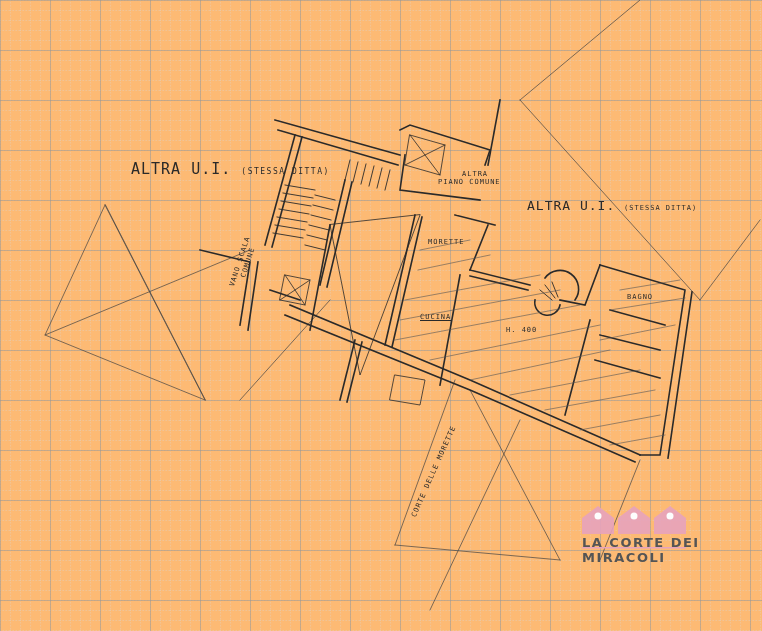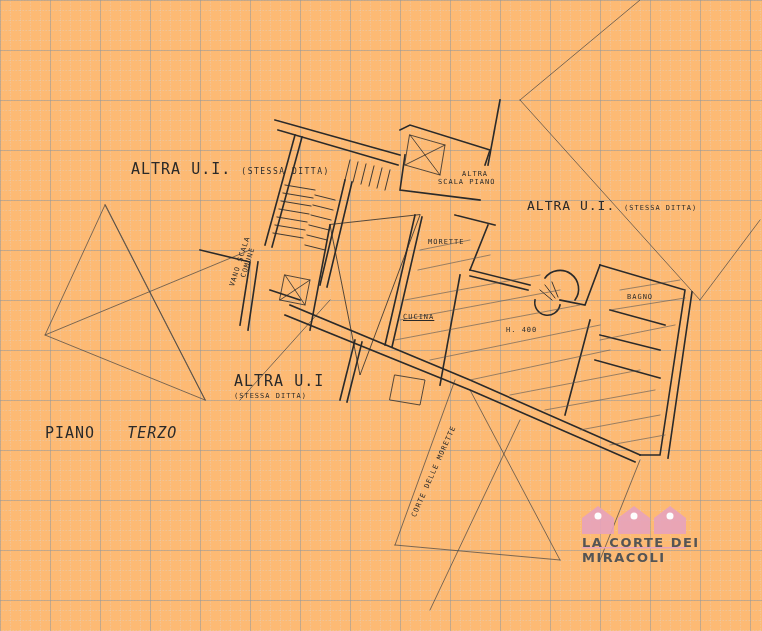--- a/index.html
+++ b/index.html
@@ -157,46 +157,38 @@
   <div class="lbl big" style="left:131px;top:160px;">
     <span>ALTRA U.I.</span>
     <span class="small">(STESSA DITTA)</span>
   </div>
 
   <div class="lbl" style="left:527px;top:198px;font-size:13px;">
     <span>ALTRA U.I.</span>
     <span class="tiny">(STESSA DITTA)</span>
   </div>
 
-  <div class="lbl" style="left:234px;top:372px;">
-    <div class="big">ALTRA U.I</div>
-    <div class="tiny" style="margin-top:2px;">(STESSA DITTA)</div>
-  </div>
 
   <div class="lbl tiny" style="left:438px;top:170px;">
     <div style="padding-left:24px;">ALTRA</div>
-    <div>SCALA PIANO</div>
+    <div>PIANO COMUNE</div>
   </div>
 
   <div class="lbl tiny" style="left:228px;top:285px;transform:rotate(-72deg);transform-origin:left top;">
     <div>VANO SCALA</div>
     <div style="padding-left:12px;">COMUNE</div>
   </div>
 
   <div class="lbl tiny" style="left:428px;top:238px;">MORETTE</div>
-  <div class="lbl tiny" style="left:403px;top:313px;text-decoration:underline;">CUCINA</div>
+  <div class="lbl tiny" style="left:420px;top:313px;text-decoration:underline;">CUCINA</div>
   <div class="lbl tiny" style="left:627px;top:293px;">BAGNO</div>
   <div class="lbl tiny" style="left:506px;top:326px;">H. 400</div>
 
   <div class="lbl tiny" style="left:410px;top:515px;transform:rotate(-66deg);transform-origin:left top;">CORTE DELLE MORETTE</div>
 
-  <div class="lbl big" style="left:45px;top:424px;">
-    <span>PIANO</span>
-    <span style="margin-left:22px;font-style:italic;">TERZO</span>
-  </div>
 
   <svg id="logo" viewBox="0 0 110 50">
     <g fill="#e7a3bd" opacity="0.9">
       <path d="M2 18 L18 6 L34 18 L34 34 L2 34 Z"></path>
       <path d="M38 18 L54 6 L70 18 L70 34 L38 34 Z"></path>
       <path d="M74 18 L90 6 L106 18 L106 34 L74 34 Z"></path>
     </g>
     <g fill="#fdfdfd">
       <circle cx="18" cy="16" r="3.5"></circle>
         <circle cx="54" cy="16" r="3.5"></circle>

